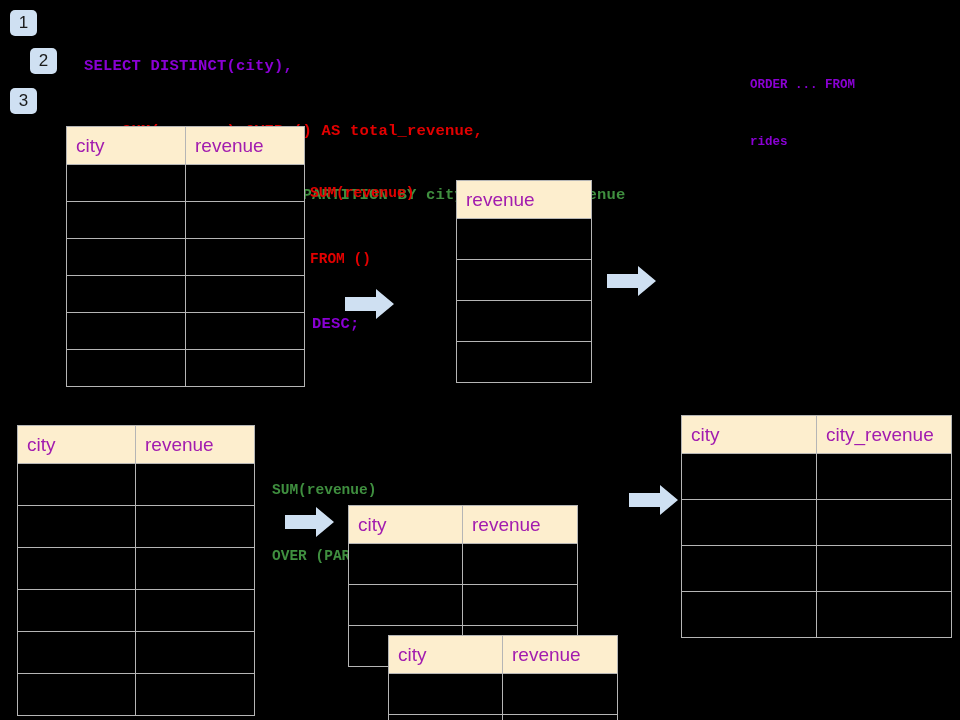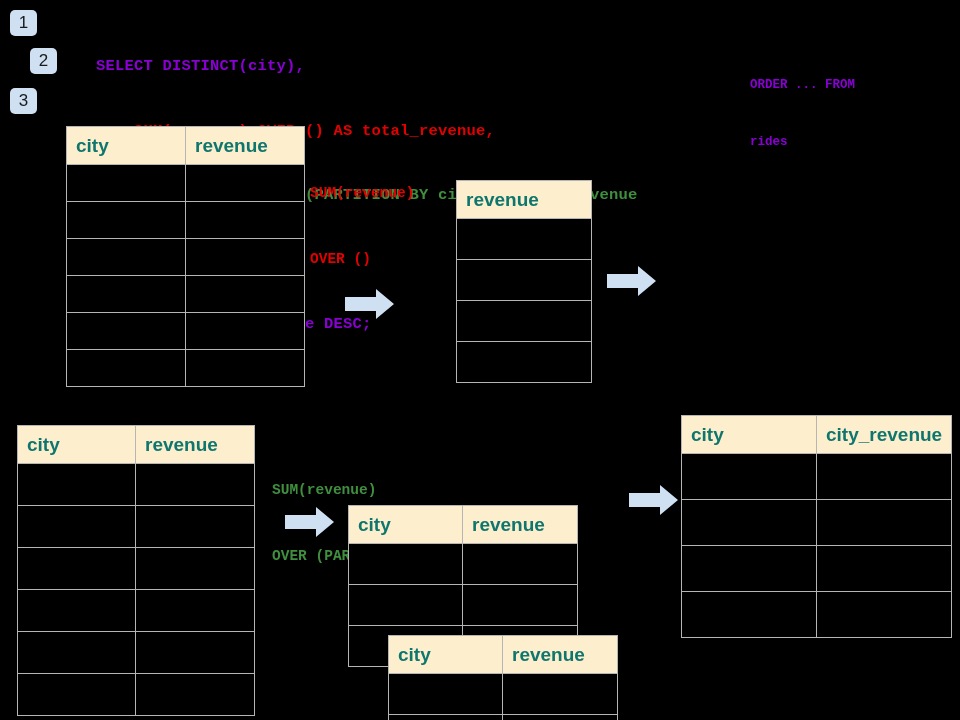--- a/index.html
+++ b/index.html
@@ -70,23 +70,23 @@
     background:#000;
   }
   .tbl td, .tbl th{
     border:1px solid #b5b5b5;
     padding:0;
     margin:0;
     background:#000;
   }
   .tbl th{
     background:#fdeece;
-    color:#0f766e;
+    color:#a21caf;
     font-family:"Liberation Sans", sans-serif;
-    font-weight:bold;
+    font-weight:normal;
     font-size:19px;
     text-align:left;
     padding:0 0 0 9px;
     height:37px;
     vertical-align:middle;
     white-space:nowrap;
     overflow:hidden;
   }
 
   
@@ -100,36 +100,36 @@
   <div class="badge" style="left:10px;top:10px;">
     <span>1</span>
   </div>
   <div class="badge" style="left:30px;top:48px;">
     <span>2</span>
   </div>
   <div class="badge" style="left:10px;top:88px;">
     <span>3</span>
   </div>
 
-  <div class="sql" style="left:96px;top:13px;">
+  <div class="sql" style="left:84px;top:13px;">
     <span class="l c-purple">SELECT DISTINCT(city),</span>
     <span class="l c-red">    SUM(revenue) OVER () AS total_revenue,</span>
     <span class="l c-green">    SUM(revenue) OVER (PARTITION BY city) as city_revenue</span>
     <span class="l c-purple">  FROM rides</span>
     <span class="l c-purple">  ORDER by city_revenue DESC;</span>
   </div>
 
   <div class="note" style="left:750px;top:38px;">
     <span style="display:block">ORDER ... FROM</span>
     <span style="display:block">rides</span>
   </div>
 
   <div class="anno c-red" style="left:310px;top:138px;">
     <span style="display:block">SUM(revenue)</span>
-    <span style="display:block">OVER ()</span>
+    <span style="display:block">FROM ()</span>
   </div>
 
   <div class="anno c-green" style="left:272px;top:435px;">
     <span style="display:block">SUM(revenue)</span>
     <span style="display:block">OVER (PARTITION</span>
   </div>
 
   <table class="tbl" style="left:66px;top:126px;width:238px;">
     <colgroup>
         <col style="width:119px">

